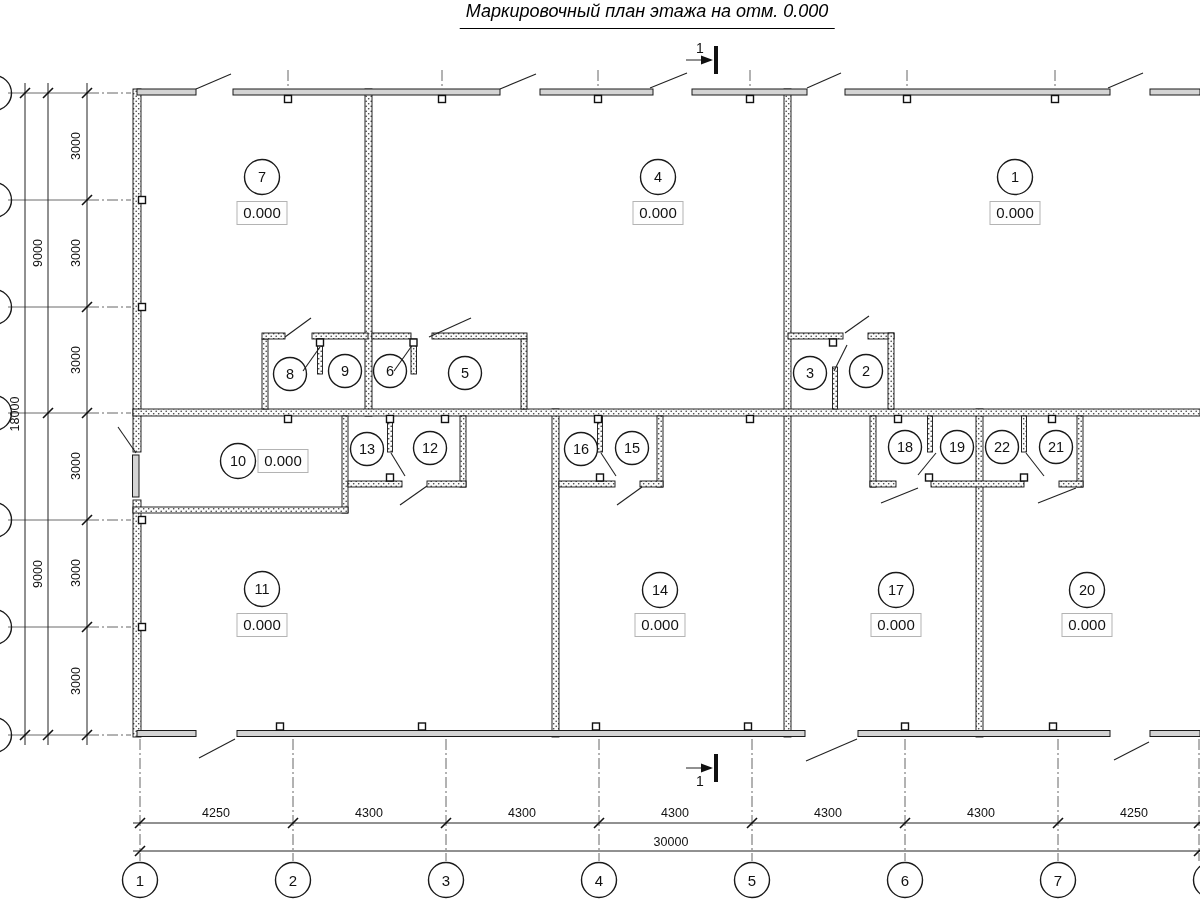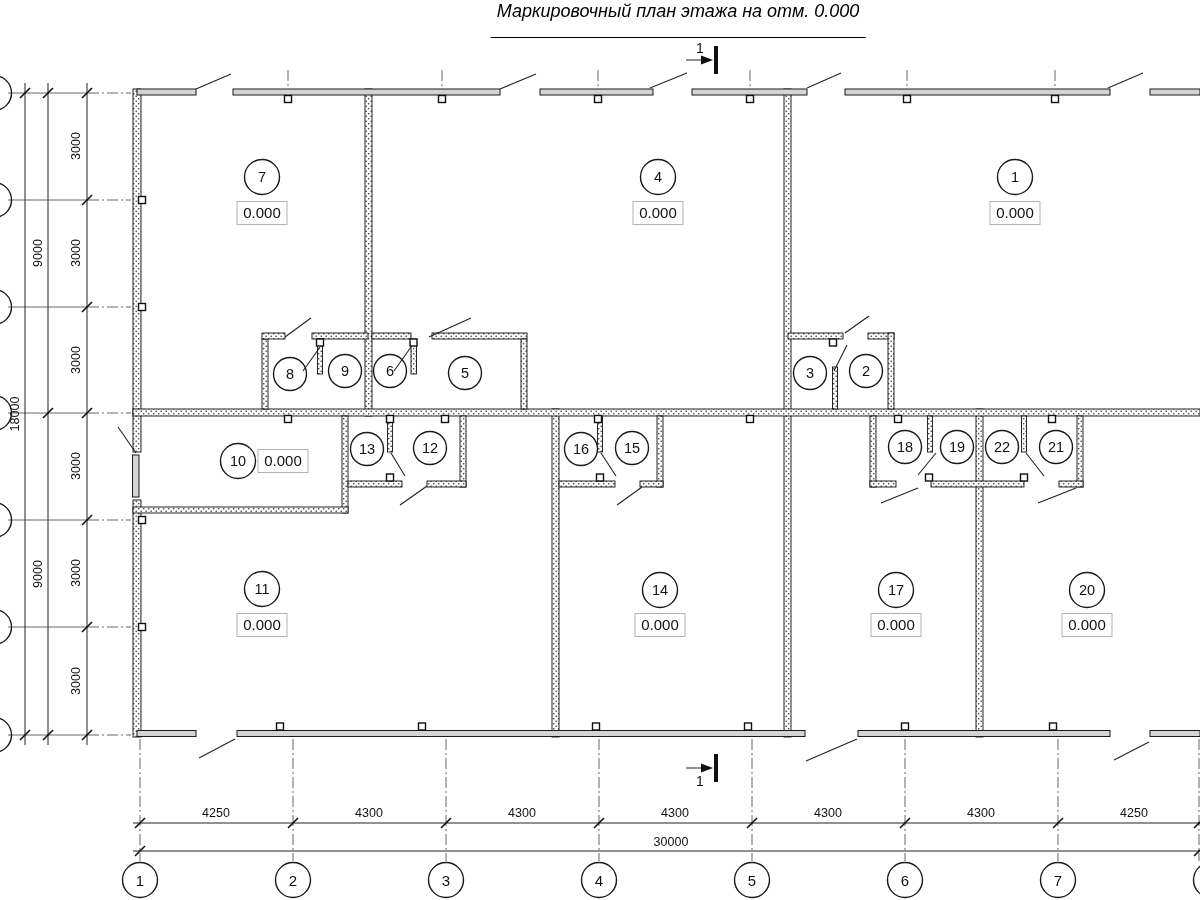--- a/index.html
+++ b/index.html
@@ -1,20 +1,20 @@
 <!DOCTYPE html>
 <html><head>
 <meta charset="utf-8">
 <style>
   html,body{margin:0;padding:0;background:#ffffff;}
   #stage{position:relative;width:1200px;height:900px;background:#fff;overflow:hidden;
          font-family:"Liberation Sans",sans-serif;}
-  #plan-title{position:absolute;left:678px;top:1px;transform:translateX(-50%);
+  #plan-title{position:absolute;left:647px;top:1px;transform:translateX(-50%);
     font-size:18px;font-style:italic;font-weight:500;color:#000;white-space:nowrap;
-    border-bottom:1.6px solid #000;padding:0 6px 15px 6px;}
+    border-bottom:1.6px solid #000;padding:0 6px 6px 6px;}
   svg{position:absolute;left:0;top:0;}
   .wall{fill:url(#stipple);stroke:#111;stroke-width:0.9;}
   .win{fill:#d4d4d4;stroke:#1a1a1a;stroke-width:1;}
   .diag{stroke:#222;stroke-width:1.1;fill:none;}
   .tie{fill:#fff;stroke:#111;stroke-width:1.4;}
   .axl{stroke:#555;stroke-width:0.9;stroke-dasharray:11 3 2 3;fill:none;}
   .ext{stroke:#444;stroke-width:0.8;fill:none;}
   .dim{stroke:#222;stroke-width:1;fill:none;}
   .tick{stroke:#111;stroke-width:1.6;}
   .bub{fill:none;stroke:#1a1a1a;stroke-width:1.4;}

